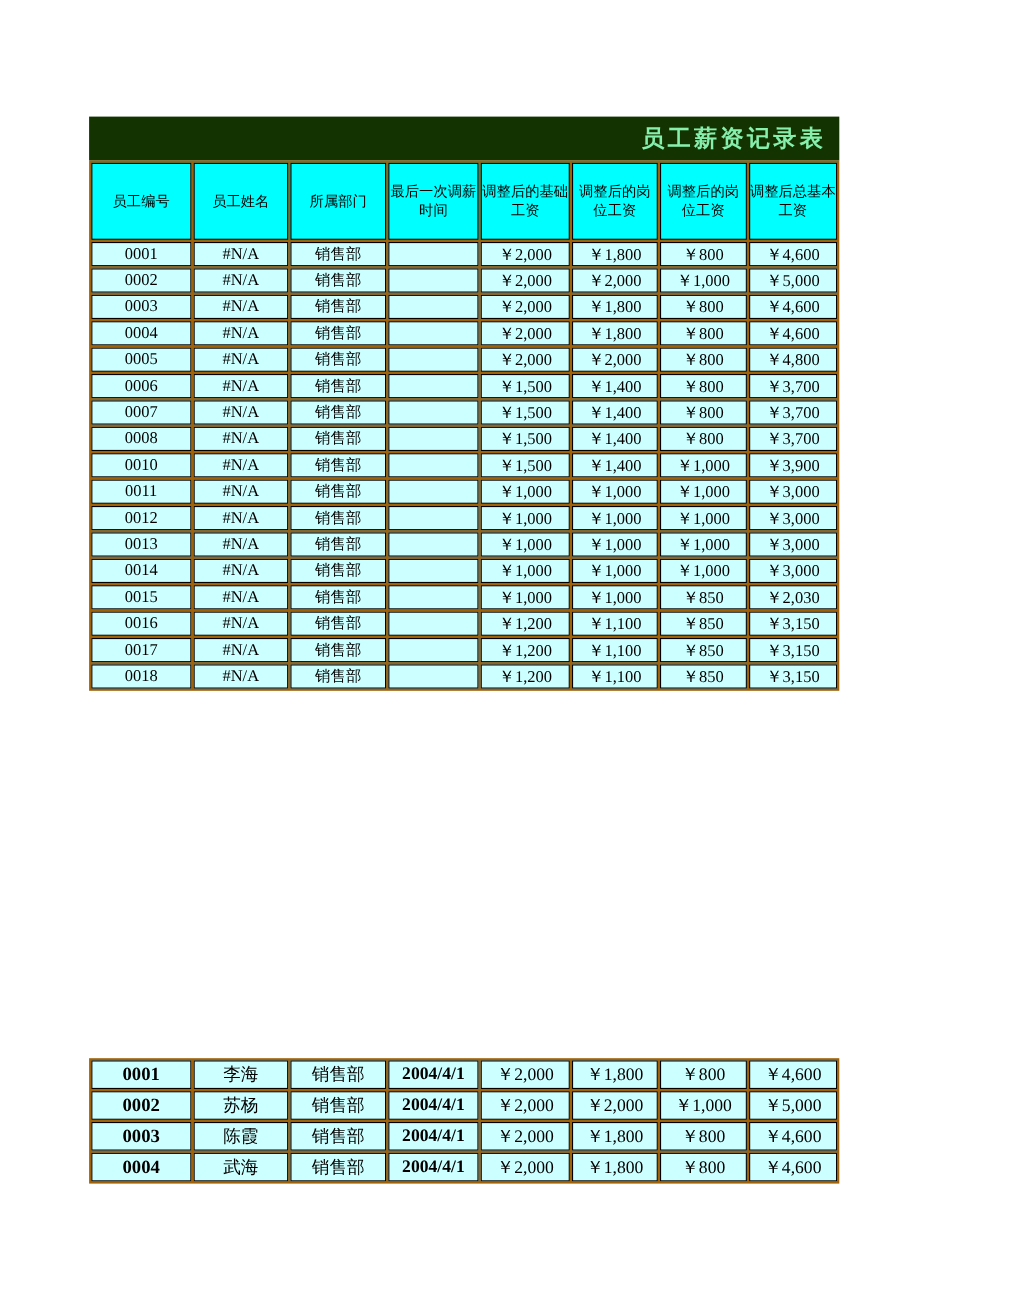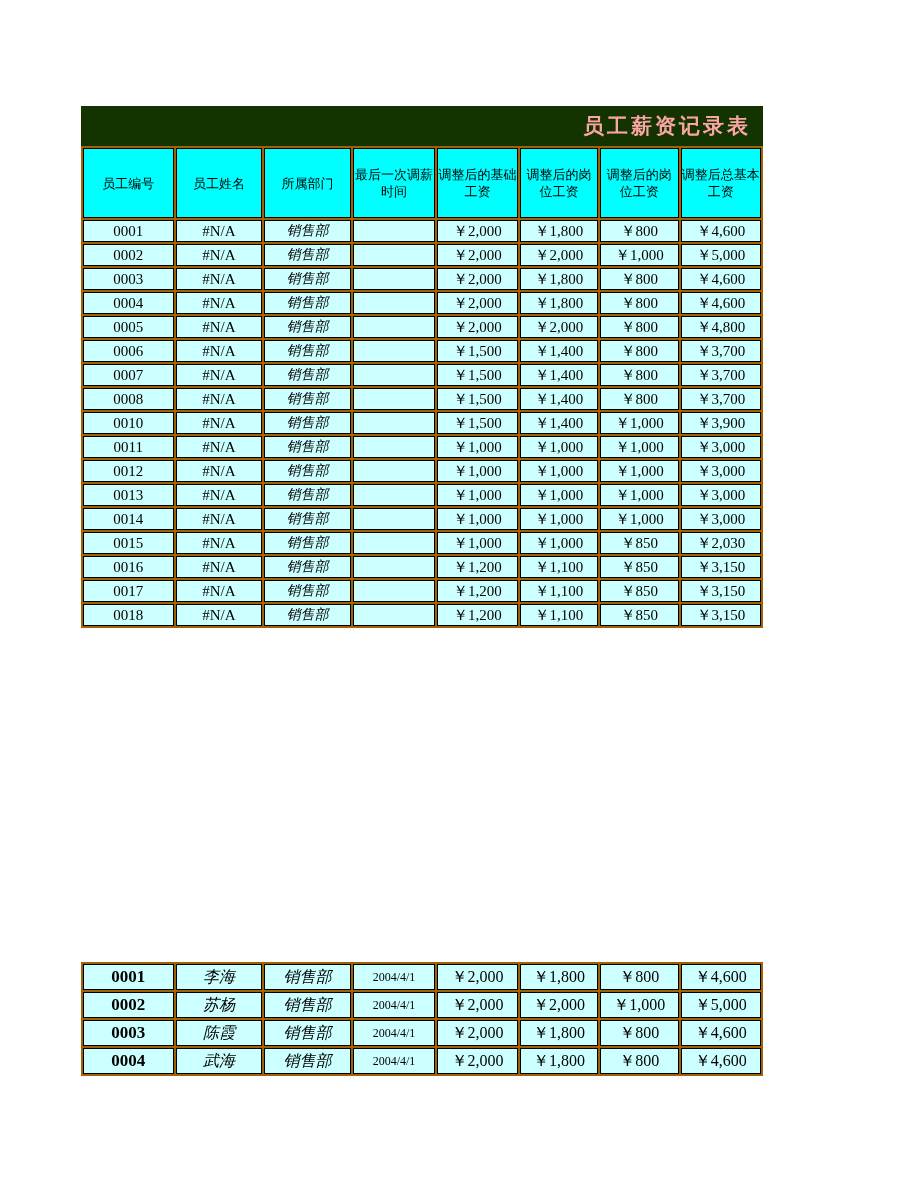--- a/index.html
+++ b/index.html
@@ -23,21 +23,21 @@
     width: 682px;
   }
 
   .title-bar {
     background: #133300;
     height: 40px;
     line-height: 40px;
     text-align: right;
     padding-right: 12px;
     box-sizing: border-box;
-    color: #fca5a5;
+    color: #86efac;
     font-weight: bold;
     font-size: 21px;
     letter-spacing: 3px;
     font-family: "DejaVu Serif", "Liberation Serif", serif;
   }
 
   table.grid {
     border-collapse: separate;
     border-spacing: 2px 2px;
     width: 100%;
@@ -73,21 +73,20 @@
     vertical-align: middle;
     height: 20px;
     font-size: 15px;
     font-family: "Liberation Serif", "DejaVu Serif", serif;
     white-space: nowrap;
   }
 
   td.cell.cjk {
     font-family: "DejaVu Sans", "Liberation Sans", sans-serif;
     font-size: 14px;
-    font-style: italic;
   }
 
   td.cell.blank { }
 
   
   #bottom-sheet {
     position: absolute;
     left: 81px;
     top: 962px;
     width: 682px;
@@ -99,21 +98,22 @@
   }
   #bottom-sheet td.cell.id {
     font-weight: bold;
     font-size: 17px;
   }
   #bottom-sheet td.cell.cjk {
     font-size: 16px;
     text-align: center;
   }
   #bottom-sheet td.cell.date {
-    font-size: 12px;
+    font-size: 16px;
+    font-weight: bold;
   }
 </style>
 </head>
 <body>
 
 <div id="top-sheet">
 
   <div class="title-bar">员工薪资记录表</div>
 
   <table class="grid">

